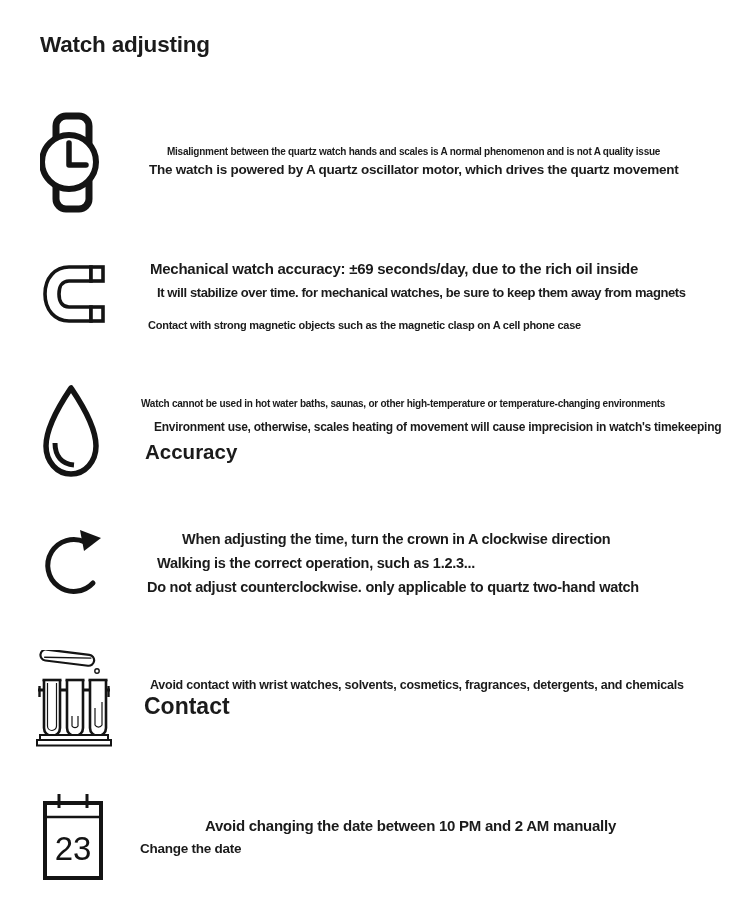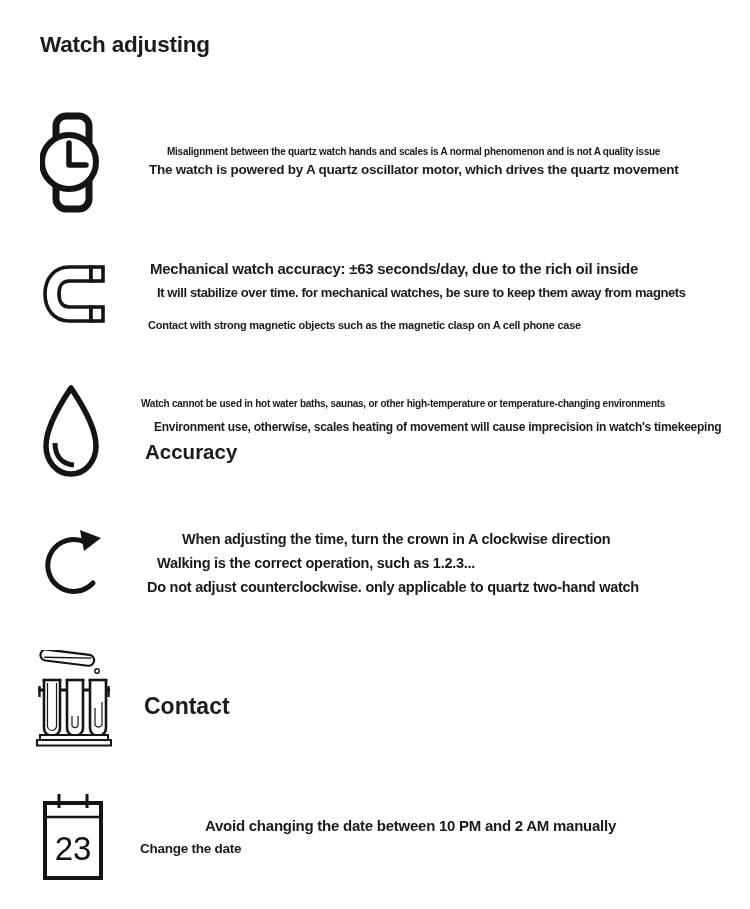--- a/index.html
+++ b/index.html
@@ -56,21 +56,21 @@
   <div class="t l11">Misalignment between the quartz watch hands and scales is A normal phenomenon and is not A quality issue</div>
   <div class="t l12">The watch is powered by A quartz oscillator motor, which drives the quartz movement</div>
 
   <div class="icon ic2">
     <svg width="66" height="62" viewBox="0 0 66 62">
       <path d="M51 4 H29 C15 4 5 15 5 31 C5 47 15 58 29 58 H51 V44 H29 C22 44 19 38 19 31 C19 24 22 18 29 18 H51 Z" fill="#fff" stroke="#141414" stroke-width="3.6" stroke-linejoin="miter"></path>
       <rect x="51" y="4" width="12" height="14" fill="#fff" stroke="#141414" stroke-width="3.6"></rect>
       <rect x="51" y="44" width="12" height="14" fill="#fff" stroke="#141414" stroke-width="3.6"></rect>
     </svg>
   </div>
-  <div class="t l21">Mechanical watch accuracy: ±63 seconds/day, due to the rich oil inside</div>
+  <div class="t l21">Mechanical watch accuracy: ±69 seconds/day, due to the rich oil inside</div>
   <div class="t l22">It will stabilize over time. for mechanical watches, be sure to keep them away from magnets</div>
   <div class="t l23">Contact with strong magnetic objects such as the magnetic clasp on A cell phone case</div>
 
   <div class="icon ic3">
     <svg width="62" height="94" viewBox="0 0 62 94">
       <path d="M31 4 C27 10 6 40 6 62 C6 77.5 17 90 31 90 C45 90 56 77.5 56 62 C56 40 35 10 31 4 Z" fill="none" stroke="#141414" stroke-width="5.5" stroke-linejoin="round"></path>
       <path d="M15 59 C15 72 22 80 34 81" fill="none" stroke="#141414" stroke-width="5"></path>
     </svg>
   </div>
   <div class="t l31">Watch cannot be used in hot water baths, saunas, or other high-temperature or temperature-changing environments</div>
@@ -102,20 +102,21 @@
       <path d="M31 30 V78 A8 8 0 0 0 47 78 V30" fill="#fff" stroke="#141414" stroke-width="2.6"></path>
       <path d="M29.5 30 H48.5" stroke="#141414" stroke-width="2.6" fill="none"></path>
       <path d="M36 66 V76 A3.5 3.5 0 0 0 42 76 V66" fill="none" stroke="#141414" stroke-width="1.2"></path>
       <path d="M54 30 V78 A8 8 0 0 0 70 78 V30" fill="#fff" stroke="#141414" stroke-width="2.6"></path>
       <path d="M52.5 30 H71.5" stroke="#141414" stroke-width="2.6" fill="none"></path>
       <path d="M66 52 V75 A4 4 0 0 1 59 75 V58" fill="none" stroke="#141414" stroke-width="1.2"></path>
       <rect x="4" y="85" width="68" height="5" fill="#fff" stroke="#141414" stroke-width="2"></rect>
       <rect x="1" y="90" width="74" height="5.5" fill="#fff" stroke="#141414" stroke-width="2"></rect>
     </svg>
   </div>
+  <div class="t l51">Avoid contact with wrist watches, solvents, cosmetics, fragrances, detergents, and chemicals</div>
   <div class="t l52">Contact</div>
 
   <div class="icon ic6">
     <svg width="62" height="88" viewBox="0 0 62 88">
       <rect x="3" y="10" width="56" height="75" fill="#fff" stroke="#141414" stroke-width="4"></rect>
       <line x1="3" y1="24" x2="59" y2="24" stroke="#141414" stroke-width="2.6"></line>
       <line x1="17" y1="1" x2="17" y2="15" stroke="#141414" stroke-width="3"></line>
       <line x1="45" y1="1" x2="45" y2="15" stroke="#141414" stroke-width="3"></line>
       <text x="31" y="67" text-anchor="middle" font-size="33" fill="#141414" font-family="Liberation Sans, sans-serif">23</text>
     </svg>

